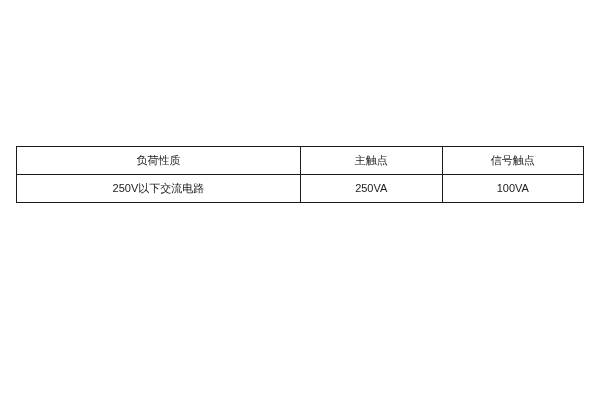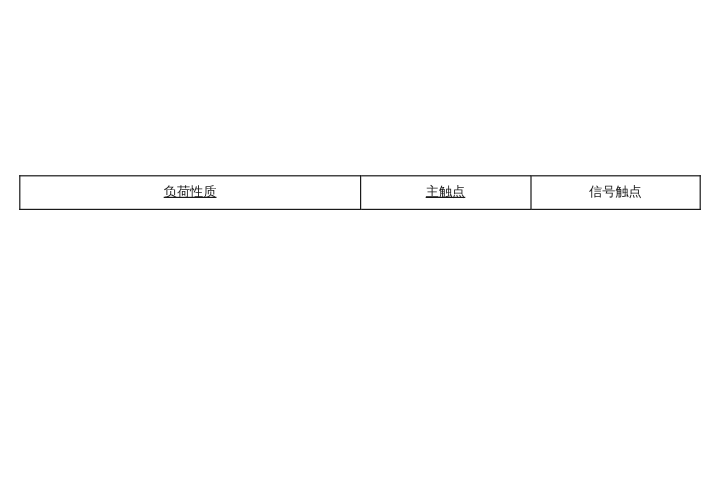--- a/index.html
+++ b/index.html
@@ -37,41 +37,44 @@
     vertical-align: middle;
     font-size: 11px;
     color: #1a1a1a;
     font-family: "Liberation Sans", sans-serif;
     line-height: 1.2;
     padding: 0 2px;
     white-space: nowrap;
   }
   table.spec-table td.col-desc {
     width: 50.5%;
-    text-decoration: underline;
   }
   table.spec-table td.col-main {
     width: 24.8%;
-    text-decoration: underline;
   }
   table.spec-table td.col-signal {
     width: 24.7%;
   }
   .header-row td {
     font-weight: normal;
   }
 </style>
 </head>
 <body>
 
 <div class="page">
   <div class="table-wrap">
     <table class="spec-table">
       <tbody>
         <tr class="header-row">
           <td class="col-desc">负荷性质</td>
           <td class="col-main">主触点</td>
           <td class="col-signal">信号触点</td>
         </tr>
+        <tr>
+          <td class="col-desc">250V以下交流电路</td>
+          <td class="col-main">250VA</td>
+          <td class="col-signal">100VA</td>
+        </tr>
       </tbody>
     </table>
   </div>
 </div>
 
 </body></html>

